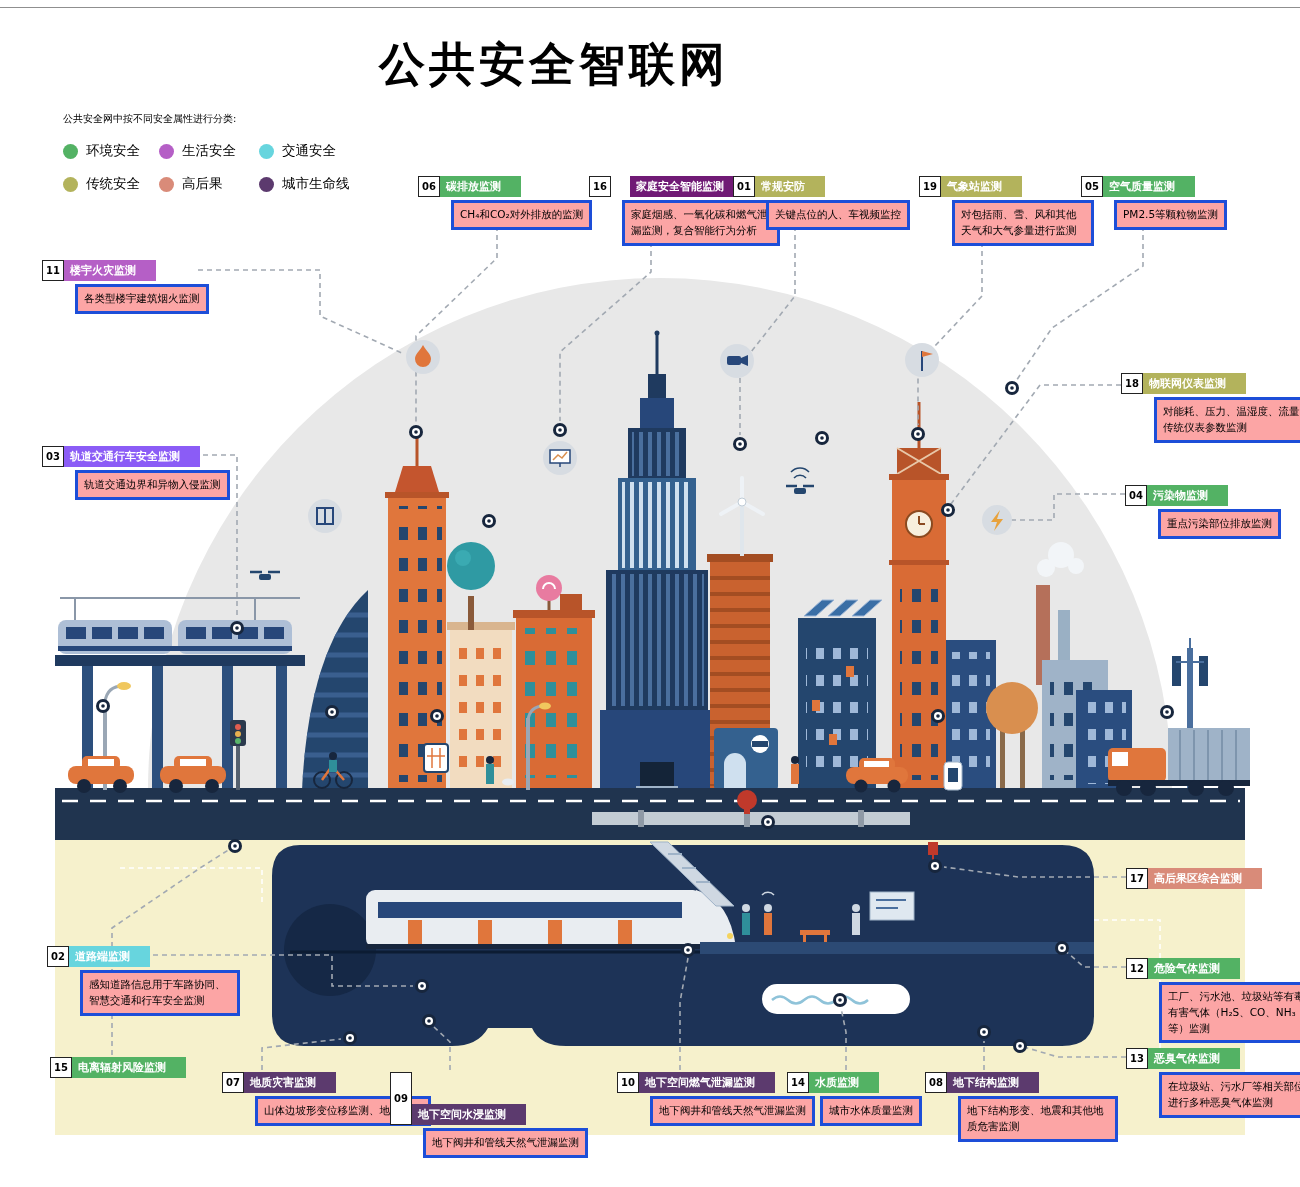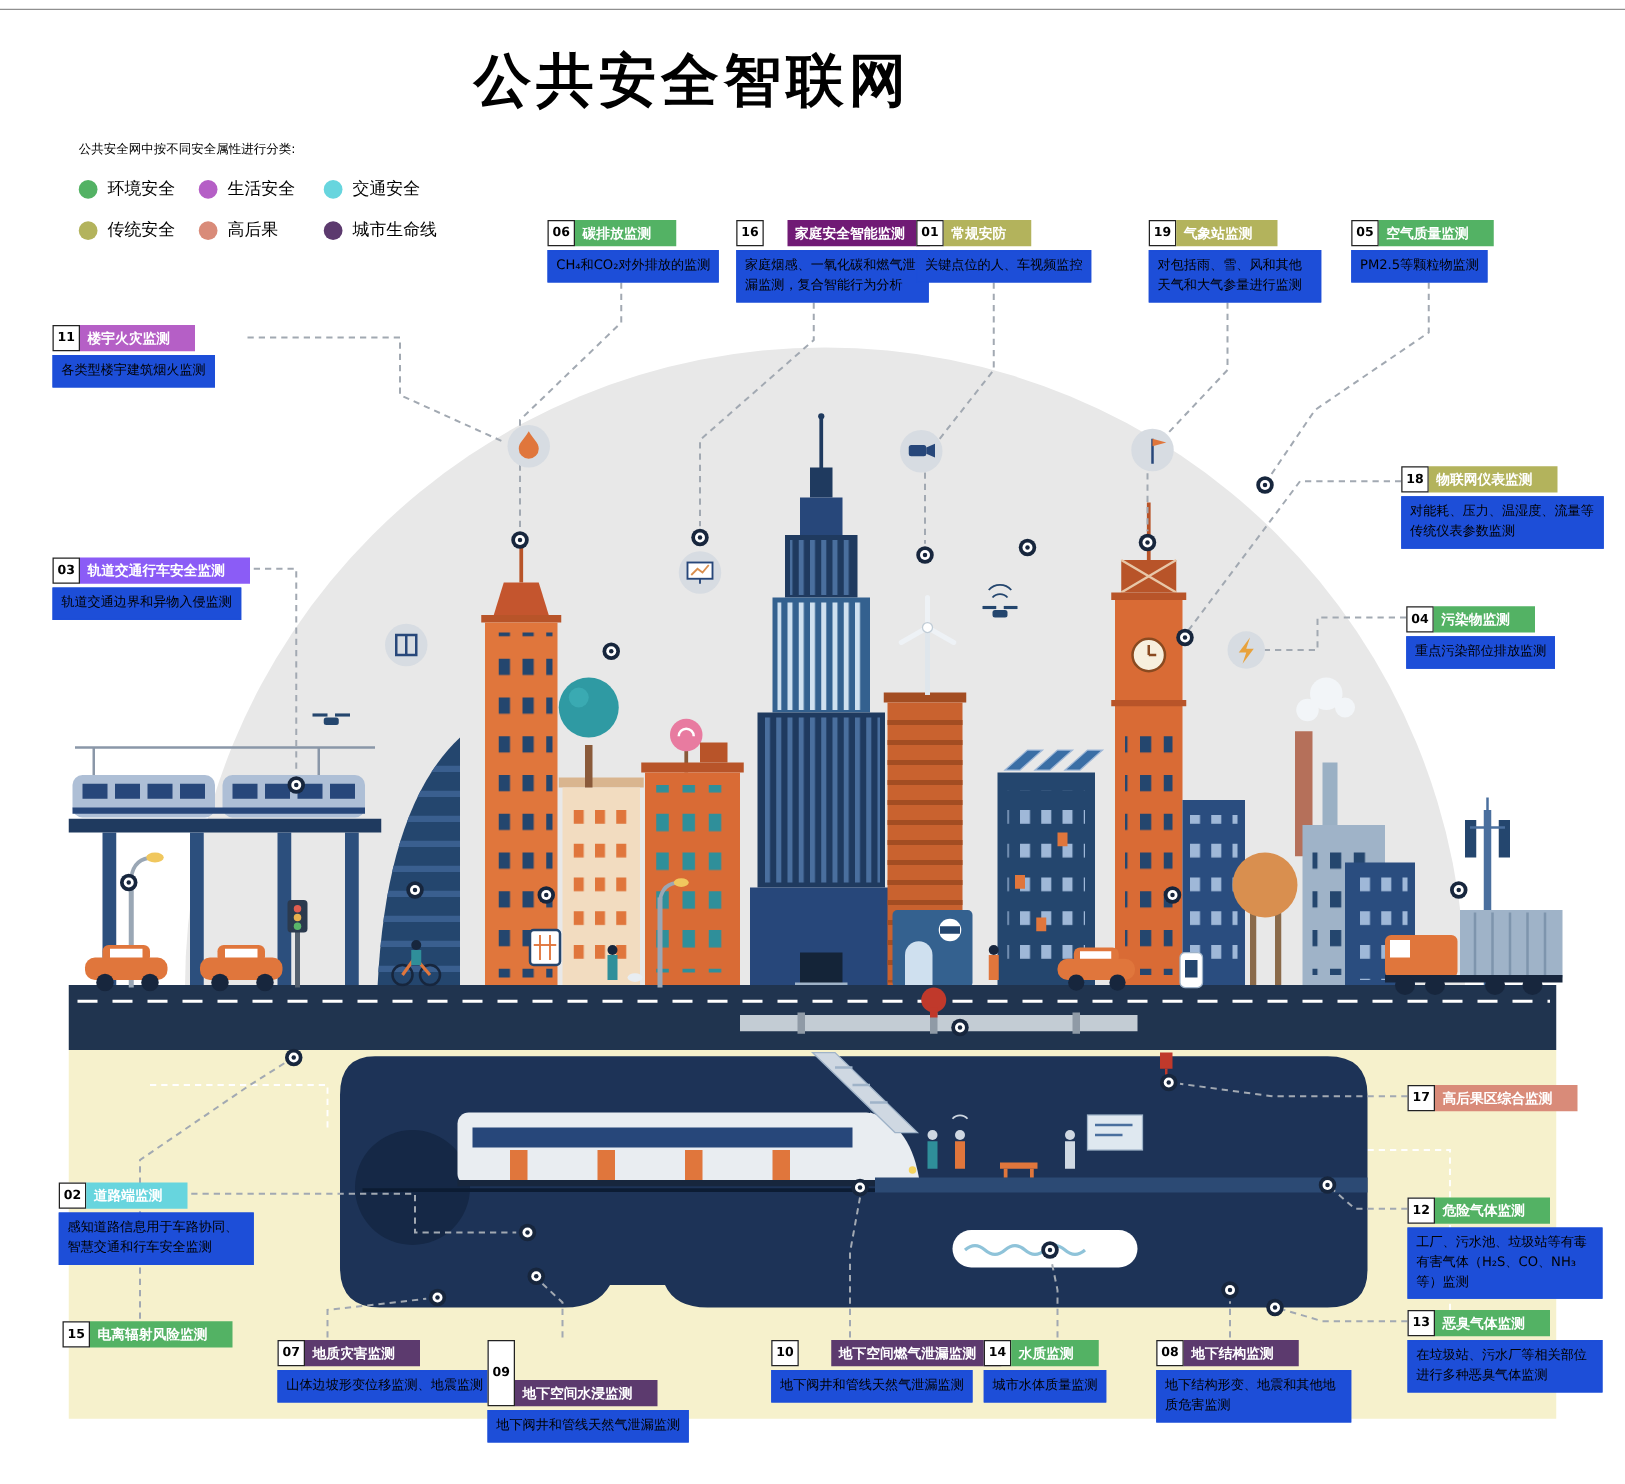--- a/index.html
+++ b/index.html
@@ -22,22 +22,22 @@
   .co-head{display:flex;align-items:stretch;width:max-content;}
   .co-num{
     background:#fff;border:1.5px solid #222;font-size:10px;font-weight:bold;
     padding:0 3px;display:flex;align-items:center;color:#000;
   }
   .co-title{
     color:#fff;font-size:11px;font-weight:bold;padding:3px 20px 3px 6px;
     white-space:nowrap;display:flex;align-items:center;background:#888;
   }
   .co-desc{
-    background:#1d4ed8;border:1px solid #1d4ed8;font-size:10.5px;line-height:1.5;
-    padding:4px 6px;margin-top:3px;width:max-content;max-width:var(--dw,170px);
+    background:#fca5a5;border:3px solid #1d4ed8;font-size:10.5px;line-height:1.5;
+    padding:4px 6px;margin-top:3px;width:max-content;max-width:var(--dw,170px);margin-left:33px;
   }
 </style>
 </head>
 <body>
 
 <div class="topline"></div>
 <h1 class="title">公共安全智联网</h1>
 
 <div class="legend">
   <p class="legend-intro">公共安全网中按不同安全属性进行分类:</p>
@@ -513,21 +513,21 @@
     <use href="#sensor" x="332" y="712"></use>
     <use href="#sensor" x="938" y="716"></use>
     <use href="#sensor" x="1167" y="712"></use>
     <use href="#sensor" x="822" y="438"></use>
     <use href="#sensor" x="489" y="521"></use>
     <use href="#sensor" x="768" y="822"></use>
     <use href="#sensor" x="103" y="706"></use>
   </g>
 </svg>
 
-<div class="callout" style="left:438px;top:176px;--dw:160px">
+<div class="callout" style="left:418px;top:176px;--dw:160px">
   <div class="co-head">
       <span class="co-num">06</span>
       <span class="co-title" style="background-color: rgb(83, 178, 100);">碳排放监测</span>
     </div>
   <div class="co-desc">CH₄和CO₂对外排放的监测</div>
 </div>
 <div class="callout" style="left:589px;top:176px;--dw:140px">
   <div class="co-head">
       <span class="co-num">16</span>
       <span class="co-title" style="background-color: #701a75; margin-left: 19px;">家庭安全智能监测</span>
@@ -626,21 +626,21 @@
 <div class="callout" style="left:390px;top:1072px;--dw:150px">
   <div class="co-head">
       <span class="co-num">09</span>
       <span class="co-title" style="background-color: rgb(92, 58, 110); margin-top: 32px;">地下空间水浸监测</span>
     </div>
   <div class="co-desc">地下阀井和管线天然气泄漏监测</div>
 </div>
 <div class="callout" style="left:617px;top:1072px;--dw:150px">
   <div class="co-head">
       <span class="co-num">10</span>
-      <span class="co-title" style="background-color: rgb(92, 58, 110); margin-left: 26px;">地下空间燃气泄漏监测</span>
+      <span class="co-title" style="background-color: rgb(92, 58, 110);">地下空间燃气泄漏监测</span>
     </div>
   <div class="co-desc">地下阀井和管线天然气泄漏监测</div>
 </div>
 <div class="callout" style="left:787px;top:1072px;--dw:110px">
   <div class="co-head">
       <span class="co-num">14</span>
       <span class="co-title" style="background-color: rgb(83, 178, 100);">水质监测</span>
     </div>
   <div class="co-desc">城市水体质量监测</div>
 </div>

